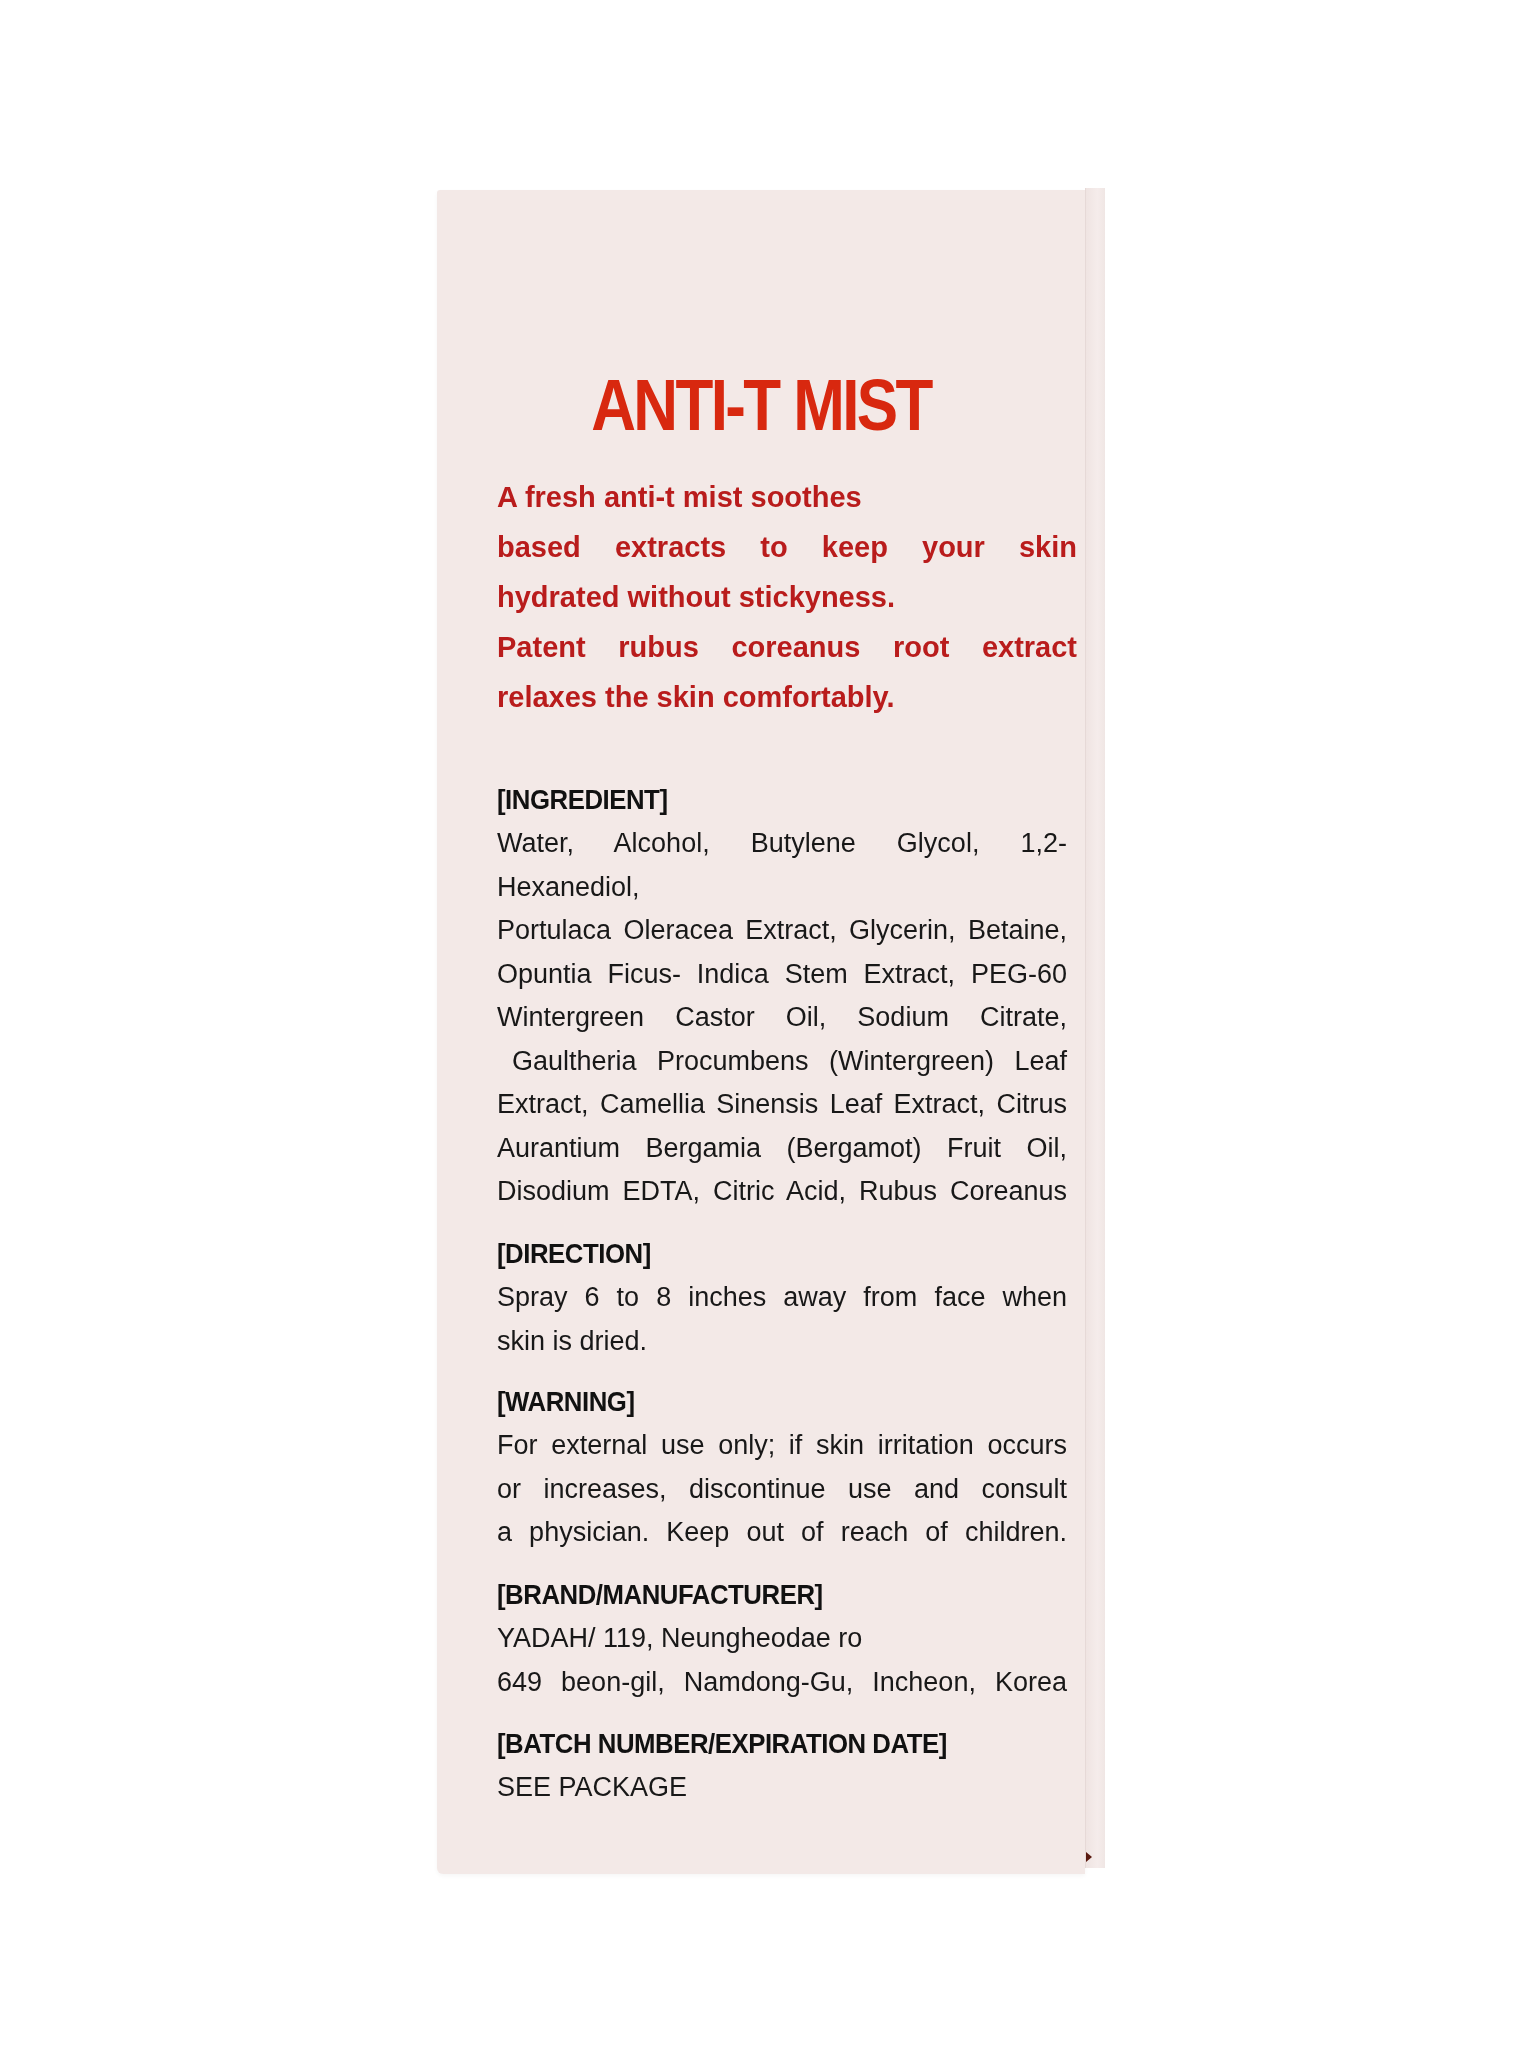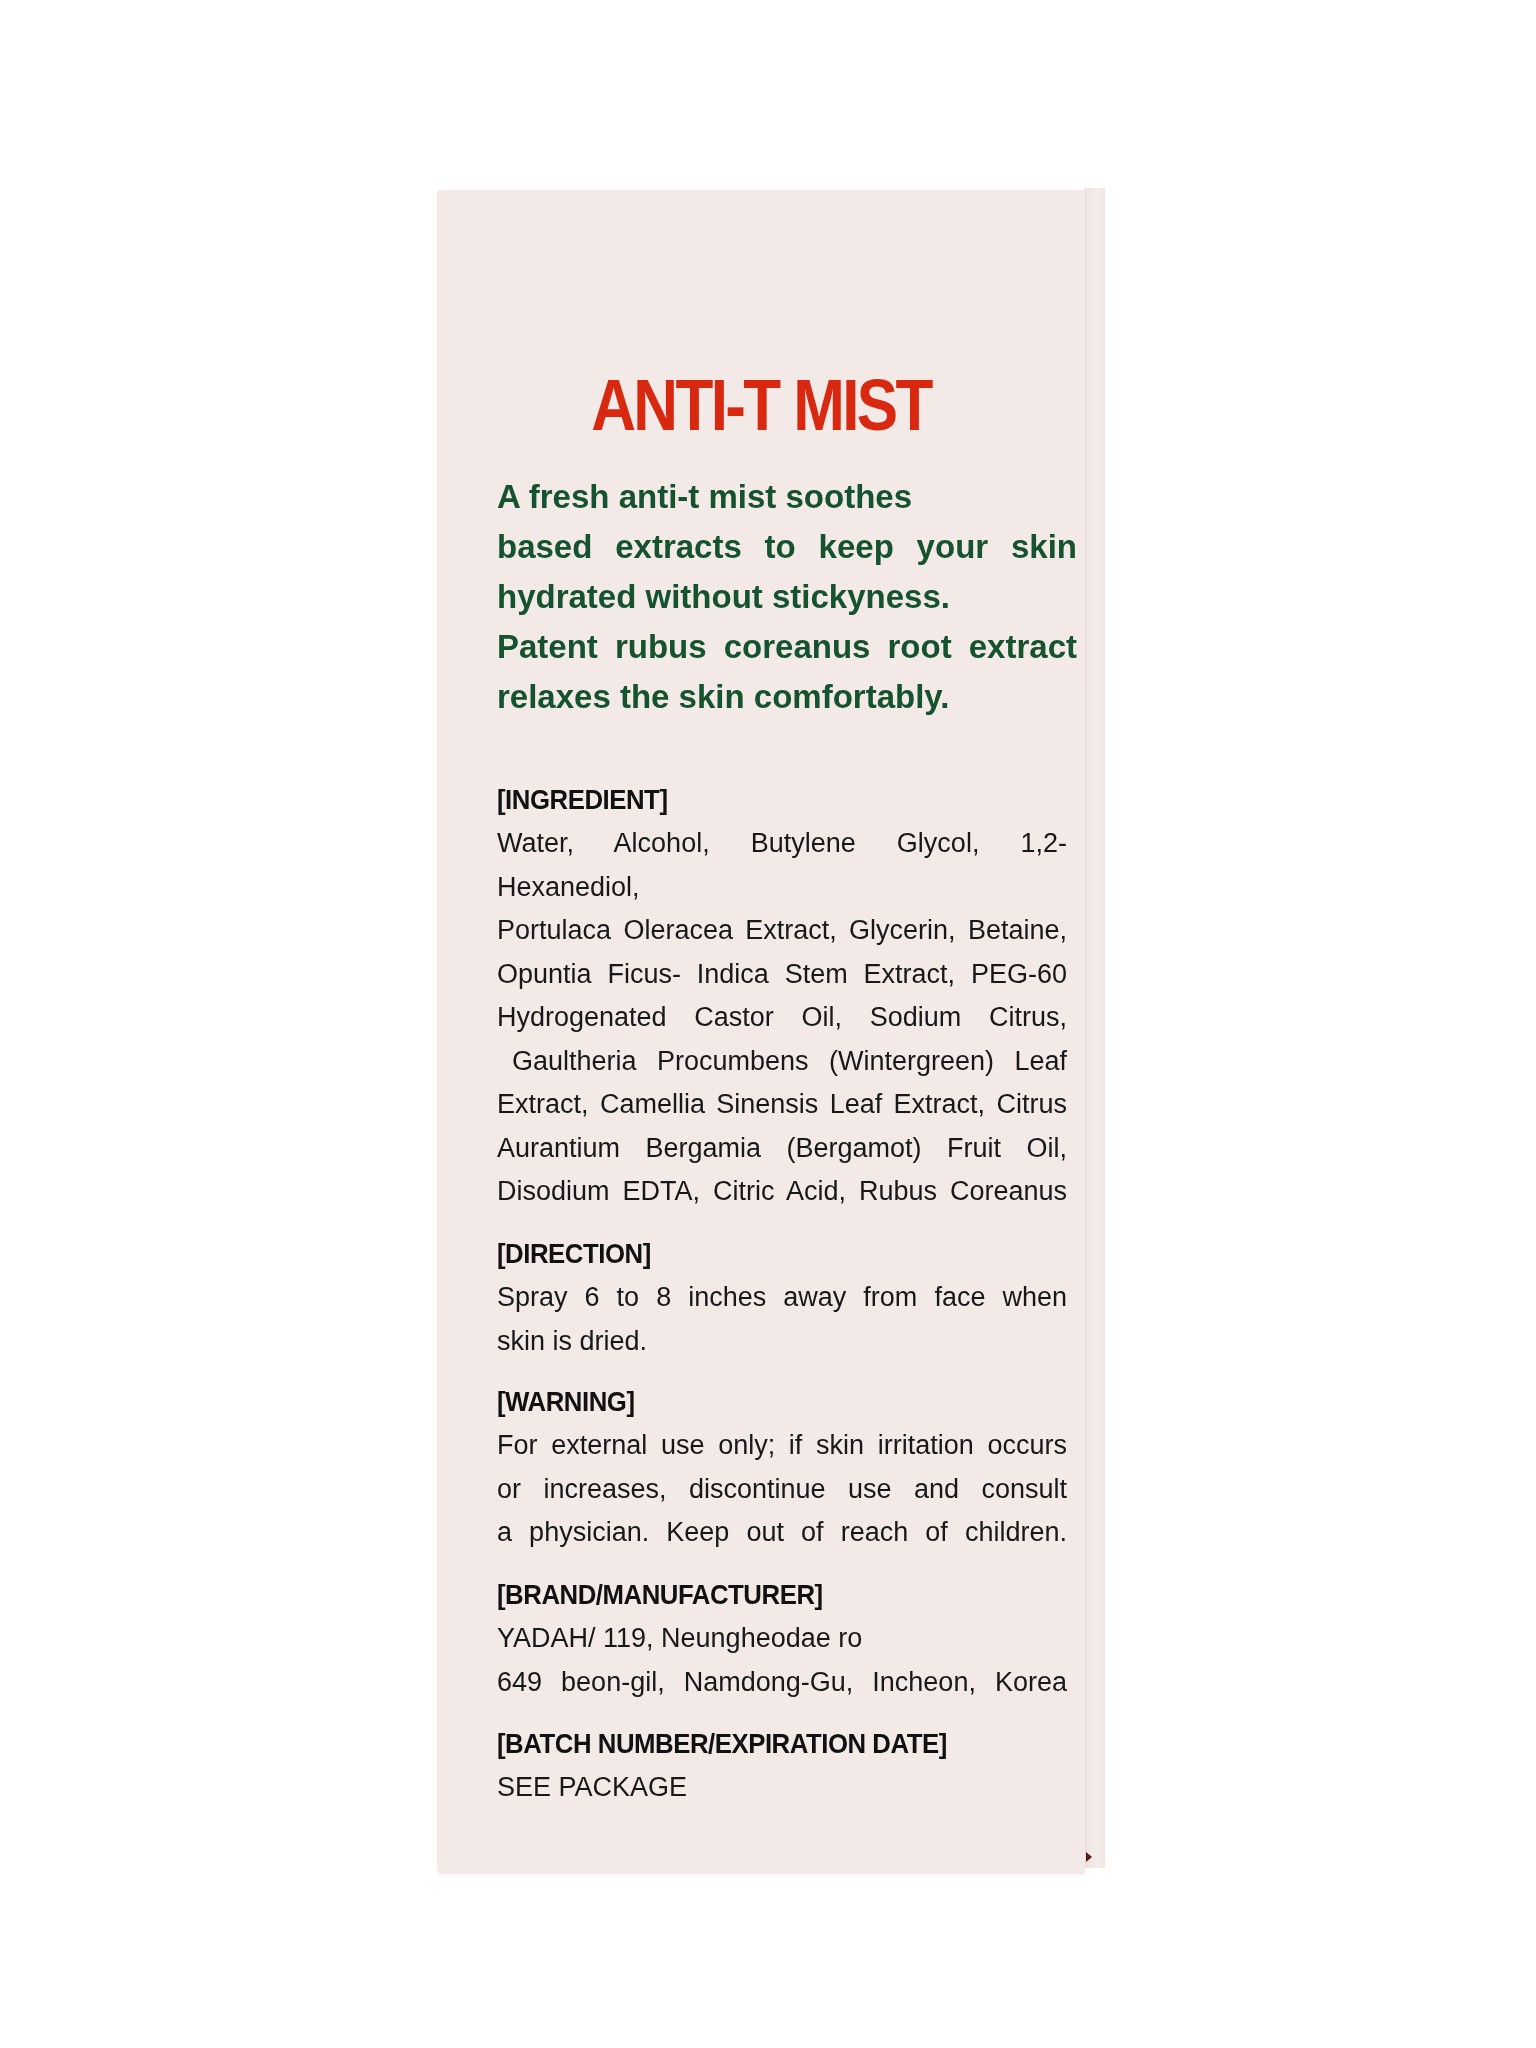--- a/index.html
+++ b/index.html
@@ -1,21 +1,21 @@
 <!DOCTYPE html>
 <html><head>
 <meta charset="utf-8">
 <style>
   html, body { margin:0; padding:0; }
   body { width:1536px; height:2048px; background:#ffffff; position:relative; overflow:hidden; font-family:"Liberation Sans", sans-serif; }
   .box { position:absolute; left:437px; top:190px; width:648px; height:1684px; background:#f3e9e7; border-radius:3px 0 0 6px; box-shadow: 0 2px 4px rgba(0,0,0,0.04); }
   .box-side { position:absolute; left:1085px; top:188px; width:19px; height:1680px; background:linear-gradient(90deg,#efe4e2,#f5eceb 60%,#f0e6e4); border-left:1px solid #e6d9d7; }
   .corner-mark { position:absolute; left:1086px; top:1852px; width:0; height:0; border-left:6px solid #5a1a10; border-top:5px solid transparent; border-bottom:5px solid transparent; }
   .title { position:absolute; left:437px; width:648px; top:368px; text-align:center; color:#d8280f; font-family:"Liberation Sans", sans-serif; font-weight:bold; font-size:72px; line-height:74px; letter-spacing:-3px; transform:scaleX(0.86); transform-origin:center; }
-  .intro { position:absolute; left:497px; top:472px; width:580px; font-weight:bold; font-size:33px; line-height:50px; color:#14532d; }
+  .intro { position:absolute; left:497px; top:472px; width:580px; font-weight:bold; font-size:29px; line-height:50px; color:#b91c1c; }
   .intro .line { display:block; white-space:nowrap; text-align:justify; text-align-last:justify; }
   .section-head { position:absolute; left:497px; font-weight:bold; font-size:28px; line-height:34px; color:#111; letter-spacing:-0.5px; transform:scaleX(0.92); transform-origin:left; white-space:nowrap; }
   .section-body { position:absolute; left:497px; width:570px; font-size:27px; line-height:43.5px; color:#181818; }
   .section-body .line { display:block; white-space:nowrap; text-align:justify; text-align-last:justify; }
   .section-body .line.ragged { text-align-last:left; }
 </style>
 </head>
 <body>
 
 <div class="box"></div>
@@ -30,21 +30,21 @@
   <span class="line" style="text-align-last: left; white-space: normal; display: block;">hydrated without stickyness.</span>
   <span class="line" style="white-space: normal; display: block;">Patent rubus coreanus root extract</span>
   <span class="line" style="text-align-last: left; white-space: normal; display: block;">relaxes the skin comfortably.</span>
 </div>
 
 <div class="section-head" style="top:783px">[INGREDIENT]</div>
 <div class="section-body" style="top:822px">
   <span class="line" style="white-space: normal; display: block;">Water, Alcohol, Butylene Glycol, 1,2-Hexanediol,</span>
   <span class="line" style="white-space: normal; display: block;">Portulaca Oleracea Extract, Glycerin, Betaine,</span>
   <span class="line" style="white-space: normal; display: block;">Opuntia Ficus- Indica Stem Extract, PEG-60</span>
-  <span class="line" style="white-space: normal; display: block;">Hydrogenated Castor Oil, Sodium Citrus,</span>
+  <span class="line" style="white-space: normal; display: block;">Wintergreen Castor Oil, Sodium Citrate,</span>
   <span class="line" style="white-space: normal; display: block; margin-left: 15px;">Gaultheria Procumbens (Wintergreen) Leaf</span>
   <span class="line" style="white-space: normal; display: block;">Extract, Camellia Sinensis Leaf Extract, Citrus</span>
   <span class="line" style="white-space: normal; display: block;">Aurantium Bergamia (Bergamot) Fruit Oil,</span>
   <span class="line" style="white-space: normal; display: block;">Disodium EDTA, Citric Acid, Rubus Coreanus</span>
 </div>
 
 <div class="section-head" style="top:1237px">[DIRECTION]</div>
 <div class="section-body" style="top:1276px">
   <span class="line" style="white-space: normal; display: block;">Spray 6 to 8 inches away from face when</span>
   <span class="line ragged" style="white-space: normal; display: block;">skin is dried.</span>

